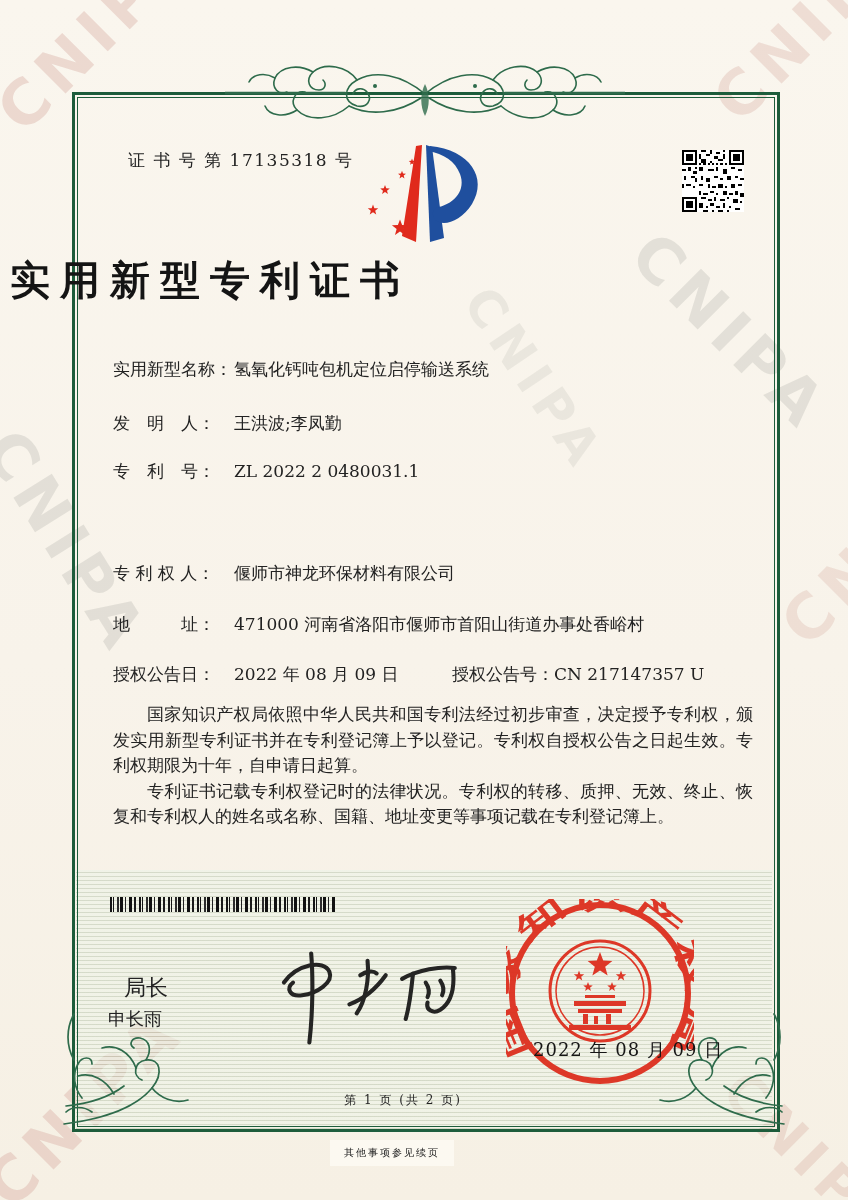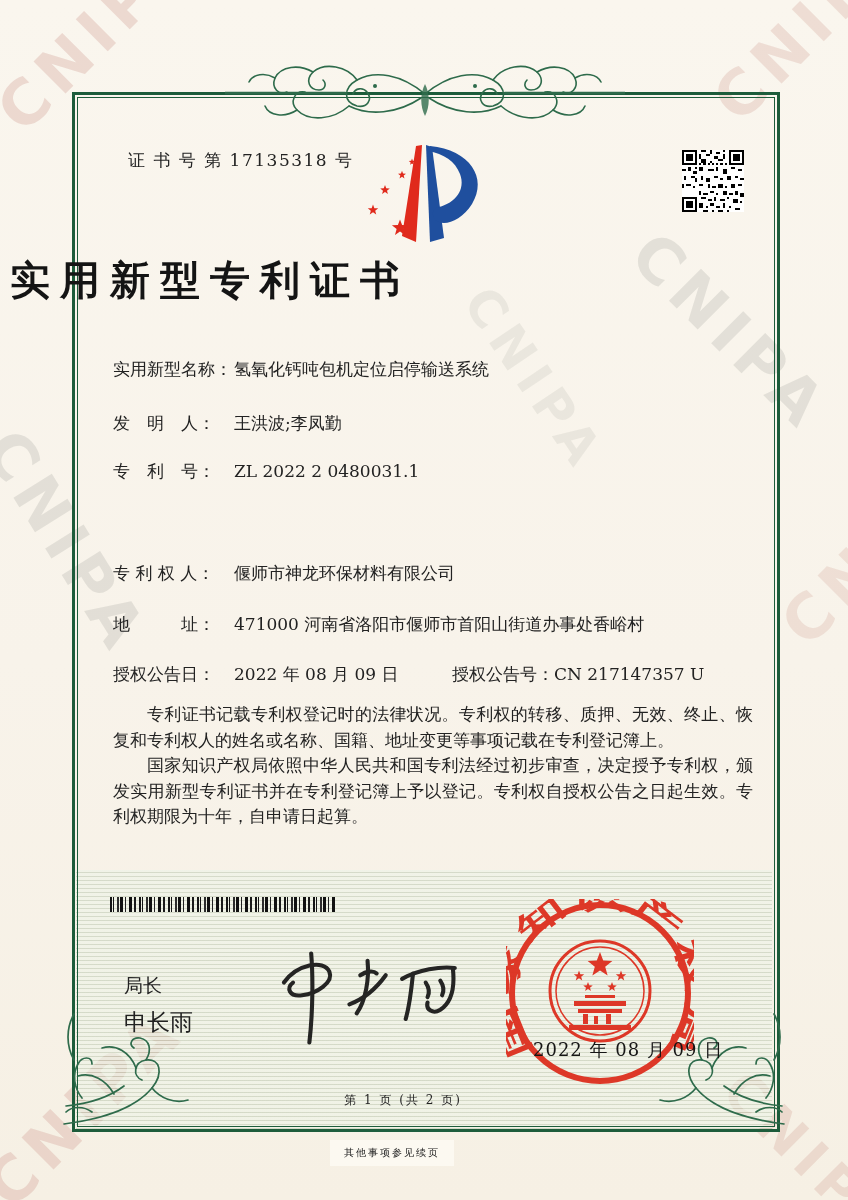--- a/index.html
+++ b/index.html
@@ -25,23 +25,23 @@
   .body-text{position:absolute;left:113px;top:702px;width:640px;font-size:17px;line-height:25.5px;
              text-align:justify;z-index:3;}
   .body-text p{margin:0;text-indent:2em;}
   
   .barcode{position:absolute;left:110px;top:897px;width:227px;height:15px;z-index:3;
       background:repeating-linear-gradient(90deg,
         #151515 0 2px, transparent 2px 3px, #151515 3px 4px, transparent 4px 7px,
         #2c2c2c 7px 9px, transparent 9px 10px, #111 10px 13px, transparent 13px 15px,
         #222 15px 16px, transparent 16px 19px, #111 19px 22px, transparent 22px 24px,
         #1a1a1a 24px 26px, transparent 26px 29px);}
-  .director-title{position:absolute;left:124px;top:973px;font-size:19px;z-index:3;
+  .director-title{position:absolute;left:124px;top:973px;font-size:22px;z-index:3;
       font-family:"DejaVu Sans","Liberation Sans",sans-serif;}
-  .director-name{position:absolute;left:124px;top:1007px;font-size:23px;z-index:3;
+  .director-name{position:absolute;left:108px;top:1007px;font-size:18px;z-index:3;
       font-family:Liberation Serif, serif;}
   .signature{position:absolute;left:248px;top:948px;z-index:3;}
   .seal{position:absolute;left:506px;top:899px;width:188px;height:188px;z-index:2;opacity:.95;}
   .seal-date{position:absolute;left:533px;top:1038px;font-size:18px;letter-spacing:1px;color:#151515;z-index:5;}
   .page-num{position:absolute;left:0;top:1092px;width:806px;text-align:center;font-size:12px;letter-spacing:2px;z-index:3;}
   .footer-note{position:absolute;left:330px;top:1140px;font-size:10px;letter-spacing:2px;z-index:2;
       background:rgba(253,250,242,0.9);padding:6px 14px;}
   .orn{position:absolute;z-index:2;}
   svg{display:block;}
 </style>
@@ -236,22 +236,22 @@
   </div>
   <div class="row" style="top:613px">
     <span class="lab">地　　　址：</span><span>471000 河南省洛阳市偃师市首阳山街道办事处香峪村</span>
   </div>
   <div class="row" style="top:663px">
     <span class="lab">授权公告日：</span><span>2022 年 08 月 09 日</span>
     <span style="position:absolute;left:339px;top:0;"><span>授权公告号：</span><span>CN 217147357 U</span></span>
   </div>
 
   <div class="body-text">
+    <p>国家知识产权局依照中华人民共和国专利法经过初步审查，决定授予专利权，颁发实用新型专利证书并在专利登记簿上予以登记。专利权自授权公告之日起生效。专利权期限为十年，自申请日起算。</p>
     <p>专利证书记载专利权登记时的法律状况。专利权的转移、质押、无效、终止、恢复和专利权人的姓名或名称、国籍、地址变更等事项记载在专利登记簿上。</p>
-    <p>国家知识产权局依照中华人民共和国专利法经过初步审查，决定授予专利权，颁发实用新型专利证书并在专利登记簿上予以登记。专利权自授权公告之日起生效。专利权期限为十年，自申请日起算。</p>
   </div>
 
   <div class="barcode"></div>
 
   <div class="director-title">局长</div>
   <div class="director-name">申长雨</div>
 
   <svg class="signature" width="230" height="100" viewBox="0 0 230 110">
     <g stroke="#141414" stroke-width="4.5" fill="none" stroke-linecap="round" stroke-linejoin="round" opacity="0.92">
       <path d="M28,38 C 42,18 72,12 78,26 C 83,38 64,50 48,52 C 34,54 30,44 38,38"></path>

